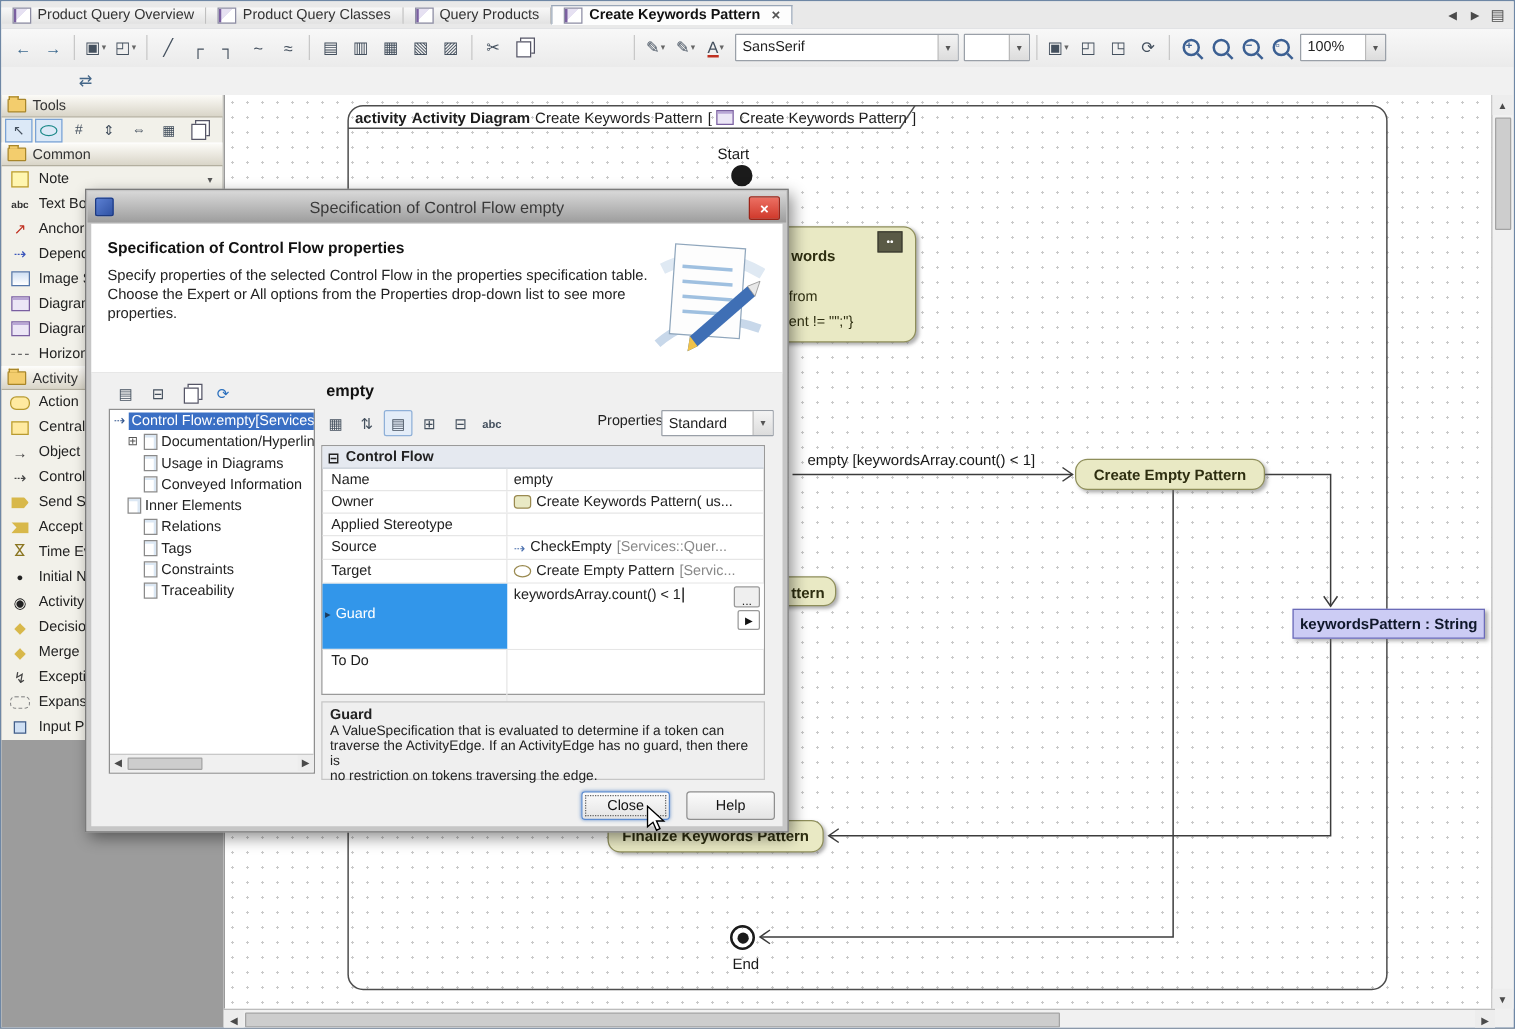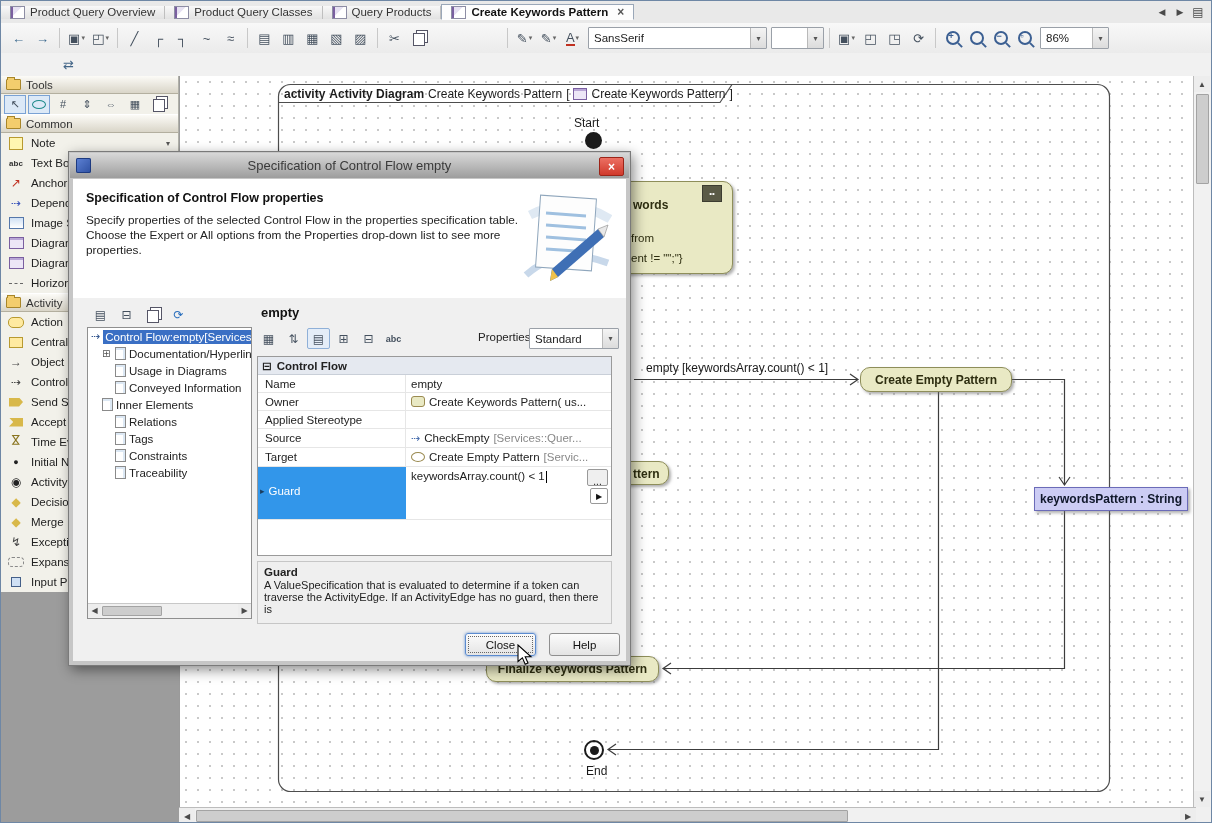--- a/index.html
+++ b/index.html
@@ -271,21 +271,21 @@
         <span class="mag">
           <span class="magov">−</span>
         </span>
       </span>
     <span class="tbtn">
         <span class="mag">
           <span class="magov">▫</span>
         </span>
       </span>
     <div class="combo" style="width:62px;margin-left:3px;">
-      <span>86%</span>
+      <span>100%</span>
       <span class="arr">▾</span>
     </div>
   </div>
 
   <div class="toolbar2">
     <span class="tbtn" style="margin-left:56px;color:#446688;">⇄</span>
   </div>
 
   <div class="palette">
     <div class="palette-content">
@@ -633,26 +633,31 @@
           <div class="pt-gname">
             <span class="care">▸</span>
             <span>Guard</span>
           </div>
           <div class="pt-gval">
             <span>keywordsArray.count() &lt; 1</span><span class="caretbar"></span>
             <span class="btn-ell">...</span>
             <span class="btn-play">▶</span>
           </div>
         </div>
+        <div class="pt-todo">
+          <div class="pt-name" style="align-items:flex-start;padding-top:3px;">To Do</div>
+          <div class="pt-val"></div>
+        </div>
       </div>
 
       <div class="helpbox">
         <b>Guard</b>
         <span style="display:block;">A ValueSpecification that is evaluated to determine if a token can</span>
         <span style="display:block;">traverse the ActivityEdge. If an ActivityEdge has no guard, then there is</span>
+        <span style="display:block;">no restriction on tokens traversing the edge.</span>
       </div>
 
       <div class="dbtn focus" style="left:392px;top:335px;">Close</div>
       <div class="dbtn" style="left:476px;top:335px;">Help</div>
     </div>
   </div>
 
   <svg class="cursor" style="left:516px;top:643px;" width="16" height="22" viewBox="0 0 16 22">
     <polygon points="1,1 1,17.5 5.4,13.8 8.2,20.2 11,19 8.2,12.8 14,12.8" fill="#fff" stroke="#000" stroke-width="1.1"></polygon>
   </svg>

